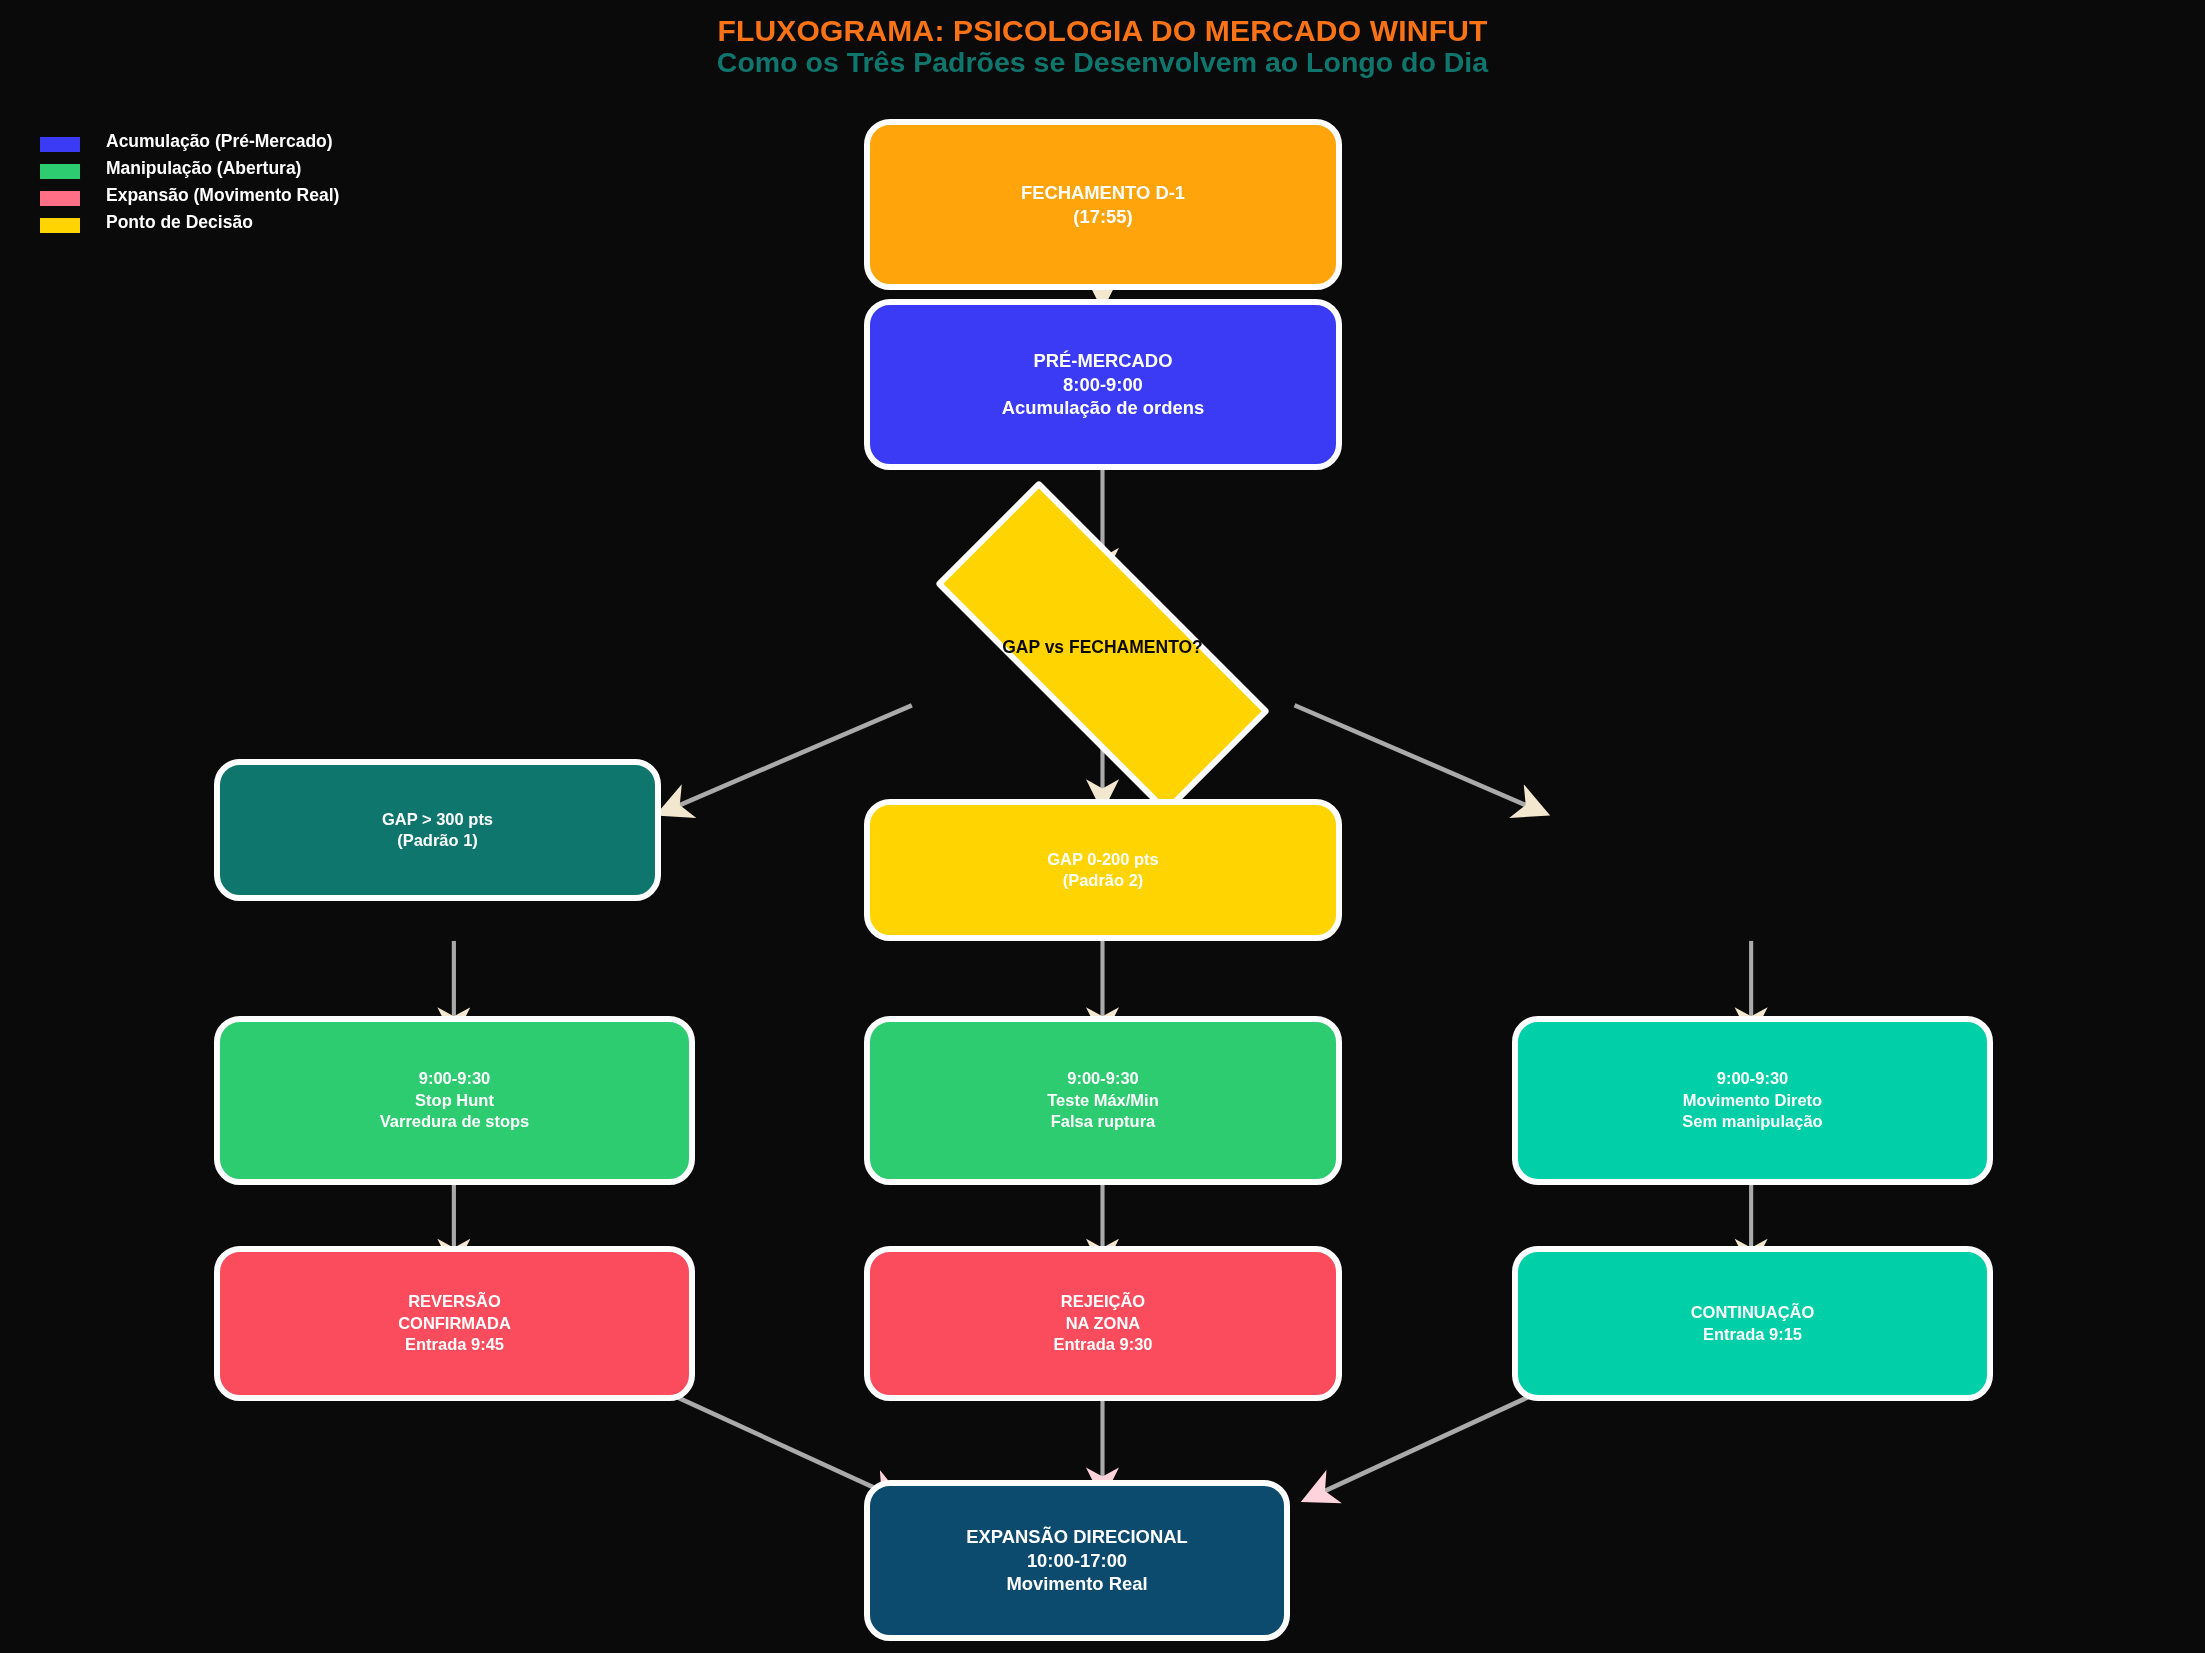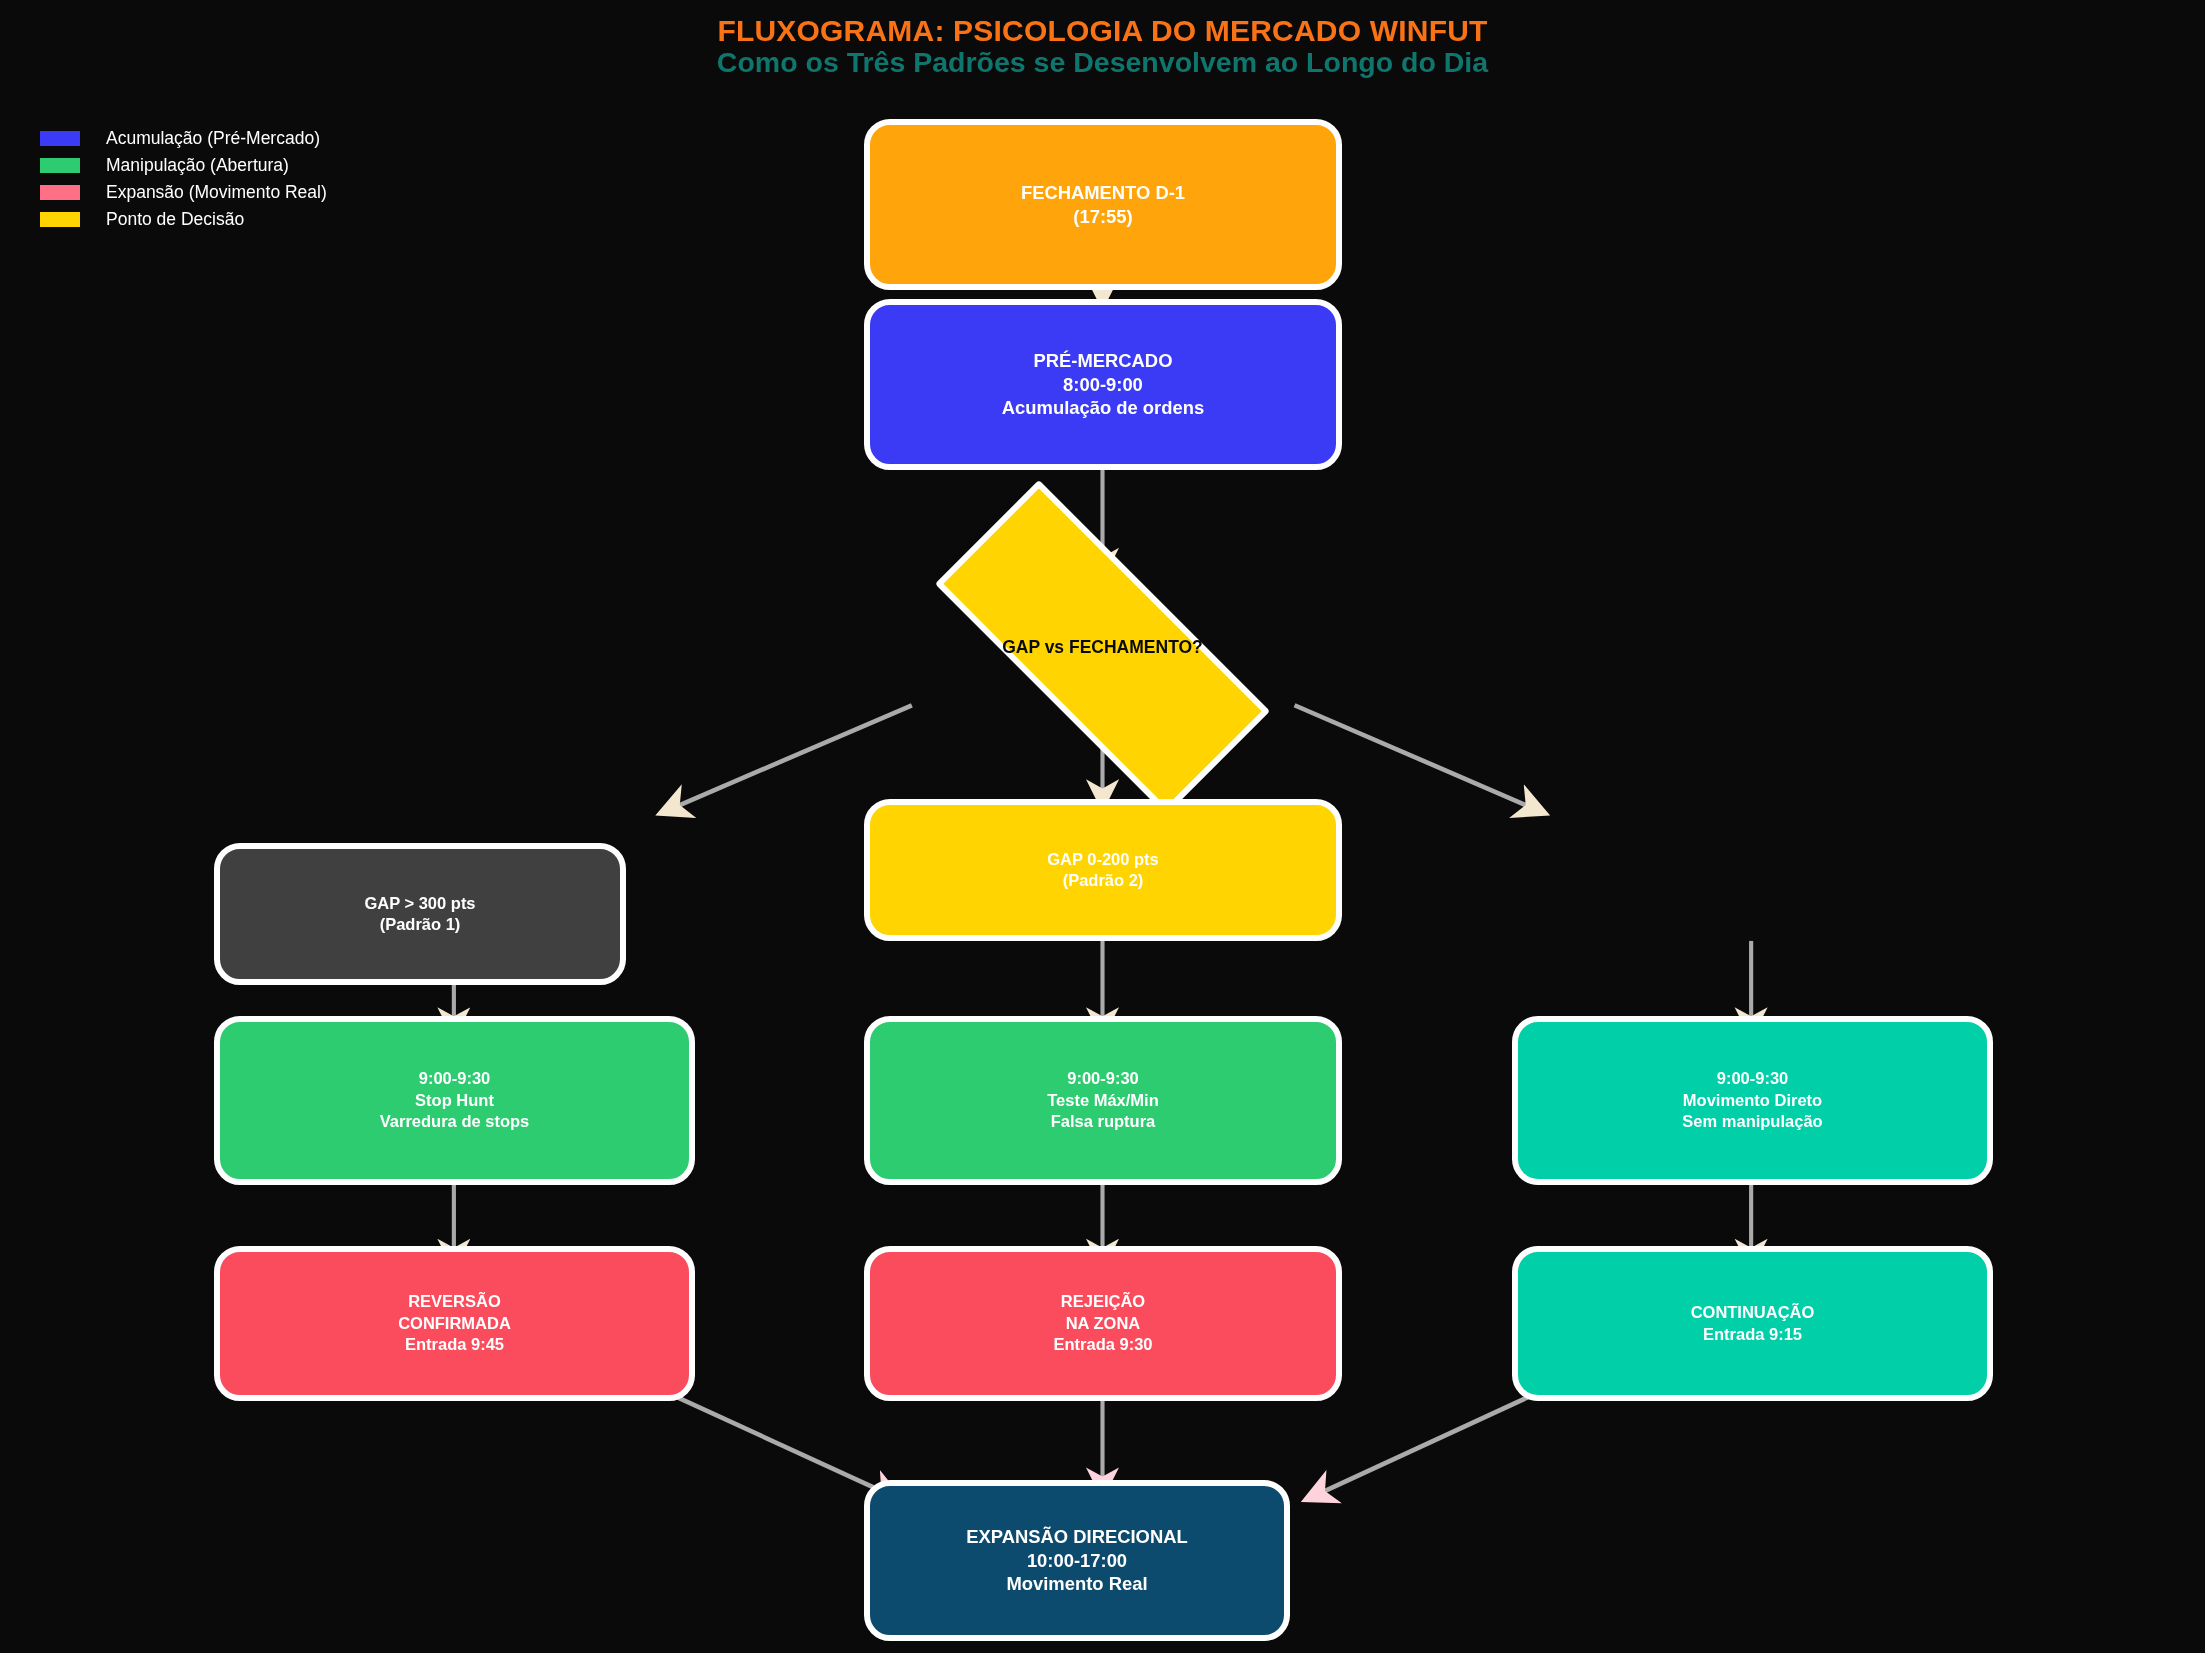--- a/index.html
+++ b/index.html
@@ -51,22 +51,23 @@
 
   
   .legend {
     position: absolute;
     left: 40px;
     top: 125px;
     z-index: 30;
   }
   .legend-row {
     display: flex;
-    align-items: center;
+    align-items: flex-end;
     height: 27px;
+    font-weight: bold;
   }
   .legend-swatch {
     width: 40px;
     height: 14.7px;
     flex: 0 0 auto;
   }
   .legend-label {
     margin-left: 26px;
     color: #ffffff;
     font-size: 17.5px;
@@ -206,21 +207,21 @@
     <span class="node-text">PRÉ-MERCADO
 8:00-9:00
 Acumulação de ordens</span>
   </div>
 
   <div class="diamond-wrap" style="left:939px; top:574px; width:327px; height:147px;">
     <span class="diamond-shape"></span>
     <span class="diamond-label">GAP vs FECHAMENTO?</span>
   </div>
 
-  <div class="node size-md" style="left:214px; top:843px; width:412px; height:142px; background:#404040;">
+  <div class="node size-md" style="left:214px; top:759px; width:447px; height:142px; background:#0f766e;">
     <span class="node-text">GAP &gt; 300 pts
 (Padrão 1)</span>
   </div>
 
   <div class="node size-md" style="left:864px; top:799px; width:478px; height:142px; background:#FFD400;">
     <span class="node-text">GAP 0-200 pts
 (Padrão 2)</span>
   </div>
 
 

